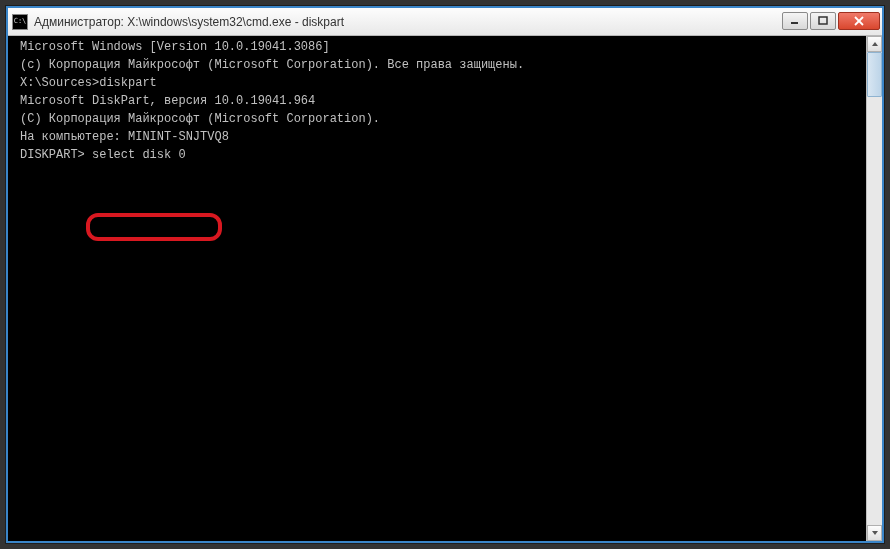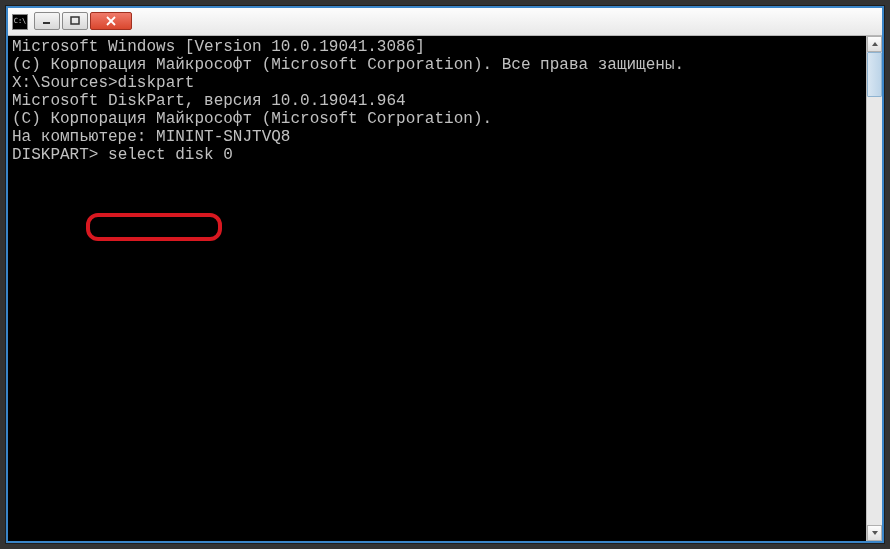--- a/index.html
+++ b/index.html
@@ -74,23 +74,23 @@
   .win-btn svg { display: block; }
   .client {
     flex: 1;
     display: flex;
     background: #000;
     position: relative;
     overflow: hidden;
   }
   .terminal {
     flex: 1;
-    padding: 2px 4px;
+    padding: 2px 12px;
     font-family: Consolas, "Courier New", monospace;
-    font-size: 16px;
+    font-size: 12px;
     line-height: 18px;
     color: #c0c0c0;
     white-space: pre;
     position: relative;
   }
   .scrollbar {
     width: 16px;
     background: #f0f0f0;
     display: flex;
     flex-direction: column;
@@ -129,20 +129,21 @@
     pointer-events: none;
   }
   .line { display: block; }
 </style>
 </head>
 <body>
 
 <div class="window">
   <div class="titlebar">
     <div class="titlebar-icon">C:\</div>
+    <div class="titlebar-text">Администратор: X:\windows\system32\cmd.exe - diskpart</div>
     <div class="win-buttons">
       <div class="win-btn">
         <svg width="10" height="10" viewBox="0 0 10 10">
             <line x1="1" y1="7" x2="8" y2="7" stroke="#333" stroke-width="2"></line>
           </svg>
       </div>
       <div class="win-btn">
         <svg width="10" height="10" viewBox="0 0 10 10">
             <rect x="1" y="1" width="8" height="7" fill="none" stroke="#333" stroke-width="1.5"></rect>
           </svg>

